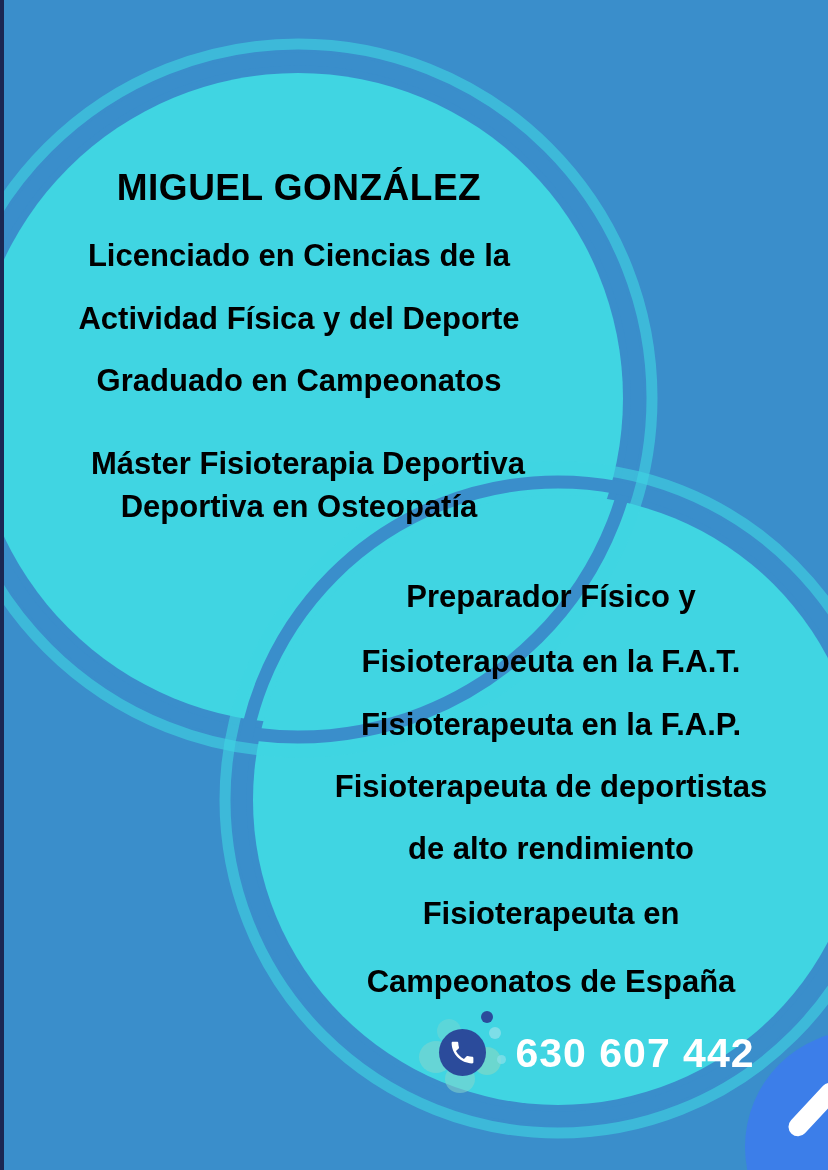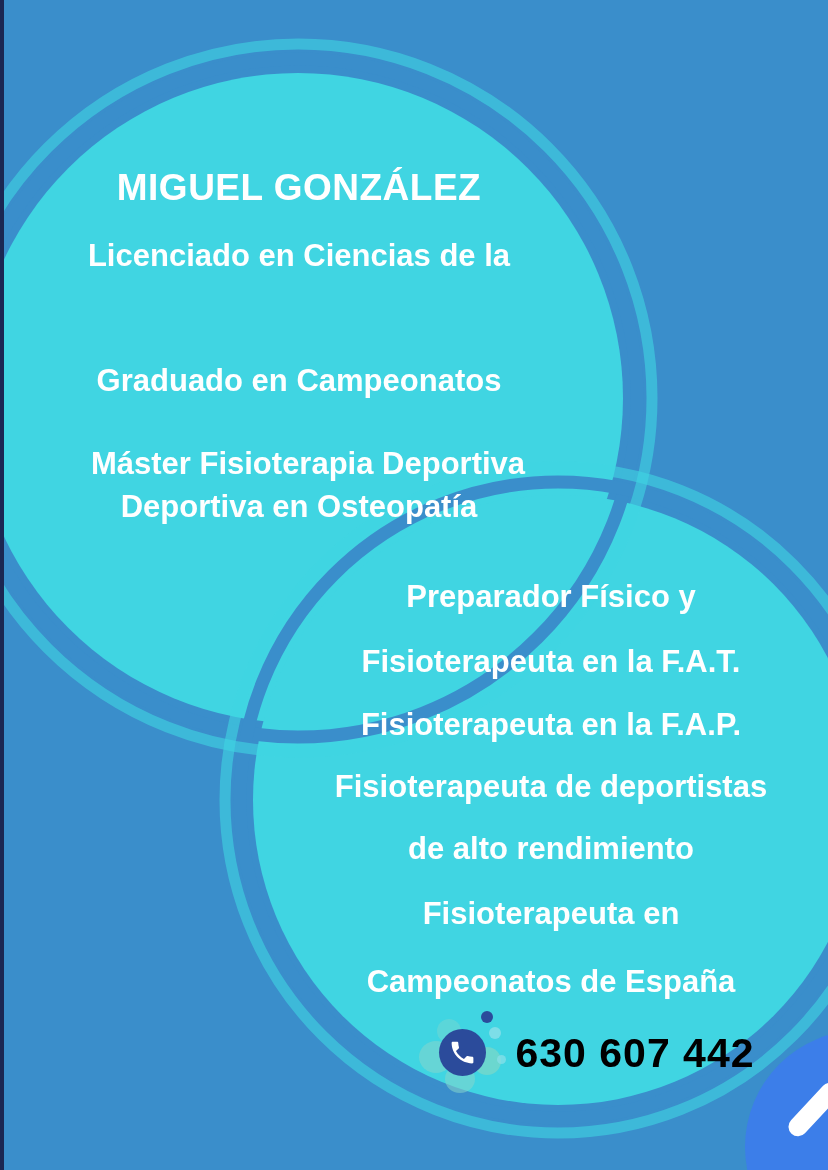--- a/index.html
+++ b/index.html
@@ -19,21 +19,21 @@
     position: absolute;
     left: 0;
     top: 0;
     width: 828px;
     height: 1170px;
     display: block;
   }
   .txt {
     position: absolute;
     text-align: center;
-    color: #ffffff;
+    color: #000000;
     white-space: nowrap;
   }
   .block-left {
     left: 0;
     width: 598px;
   }
   .block-right {
     left: 251px;
     width: 600px;
   }
@@ -101,21 +101,21 @@
   }
   #phone-number {
     position: absolute;
     left: 505px;
     top: 1030px;
     width: 260px;
     text-align: center;
     font-size: 41px;
     font-weight: bold;
     letter-spacing: 1px;
-    color: #000000;
+    color: #ffffff;
     white-space: nowrap;
   }
   
   #edit-fab {
     position: absolute;
     left: 745px;
     top: 1030px;
     width: 234px;
     height: 234px;
     border-radius: 50%;
@@ -148,20 +148,21 @@
     <circle cx="558" cy="800" r="318" fill="none" stroke="#3a8ecb" stroke-width="13"></circle>
 
     <circle cx="298" cy="398" r="354" fill="none" stroke="rgba(64,213,226,0.6)" stroke-width="11"></circle>
     <circle cx="558" cy="800" r="333" fill="none" stroke="rgba(64,213,226,0.6)" stroke-width="11"></circle>
   </svg>
 
   <div id="edge-strip"></div>
 
   <div class="txt block-left title-line" style="top:167px;">MIGUEL GONZÁLEZ</div>
   <div class="txt block-left cred-line" style="top:238px;">Licenciado en Ciencias de la</div>
+  <div class="txt block-left cred-line" style="top:301px;">Actividad Física y del Deporte</div>
   <div class="txt block-left cred-line" style="top:363px;">Graduado en Campeonatos</div>
   <div class="txt block-left cred-line" style="top:446px;margin-left:9px;">Máster Fisioterapia Deportiva</div>
   <div class="txt block-left cred-line" style="top:489px;">Deportiva en Osteopatía</div>
 
   <div class="txt block-right cred-line" style="top:579px;">Preparador Físico y</div>
   <div class="txt block-right cred-line" style="top:644px;">Fisioterapeuta en la F.A.T.</div>
   <div class="txt block-right cred-line" style="top:707px;">Fisioterapeuta en la F.A.P.</div>
   <div class="txt block-right cred-line" style="top:769px;">Fisioterapeuta de deportistas</div>
   <div class="txt block-right cred-line" style="top:831px;">de alto rendimiento</div>
   <div class="txt block-right cred-line" style="top:896px;">Fisioterapeuta en</div>

